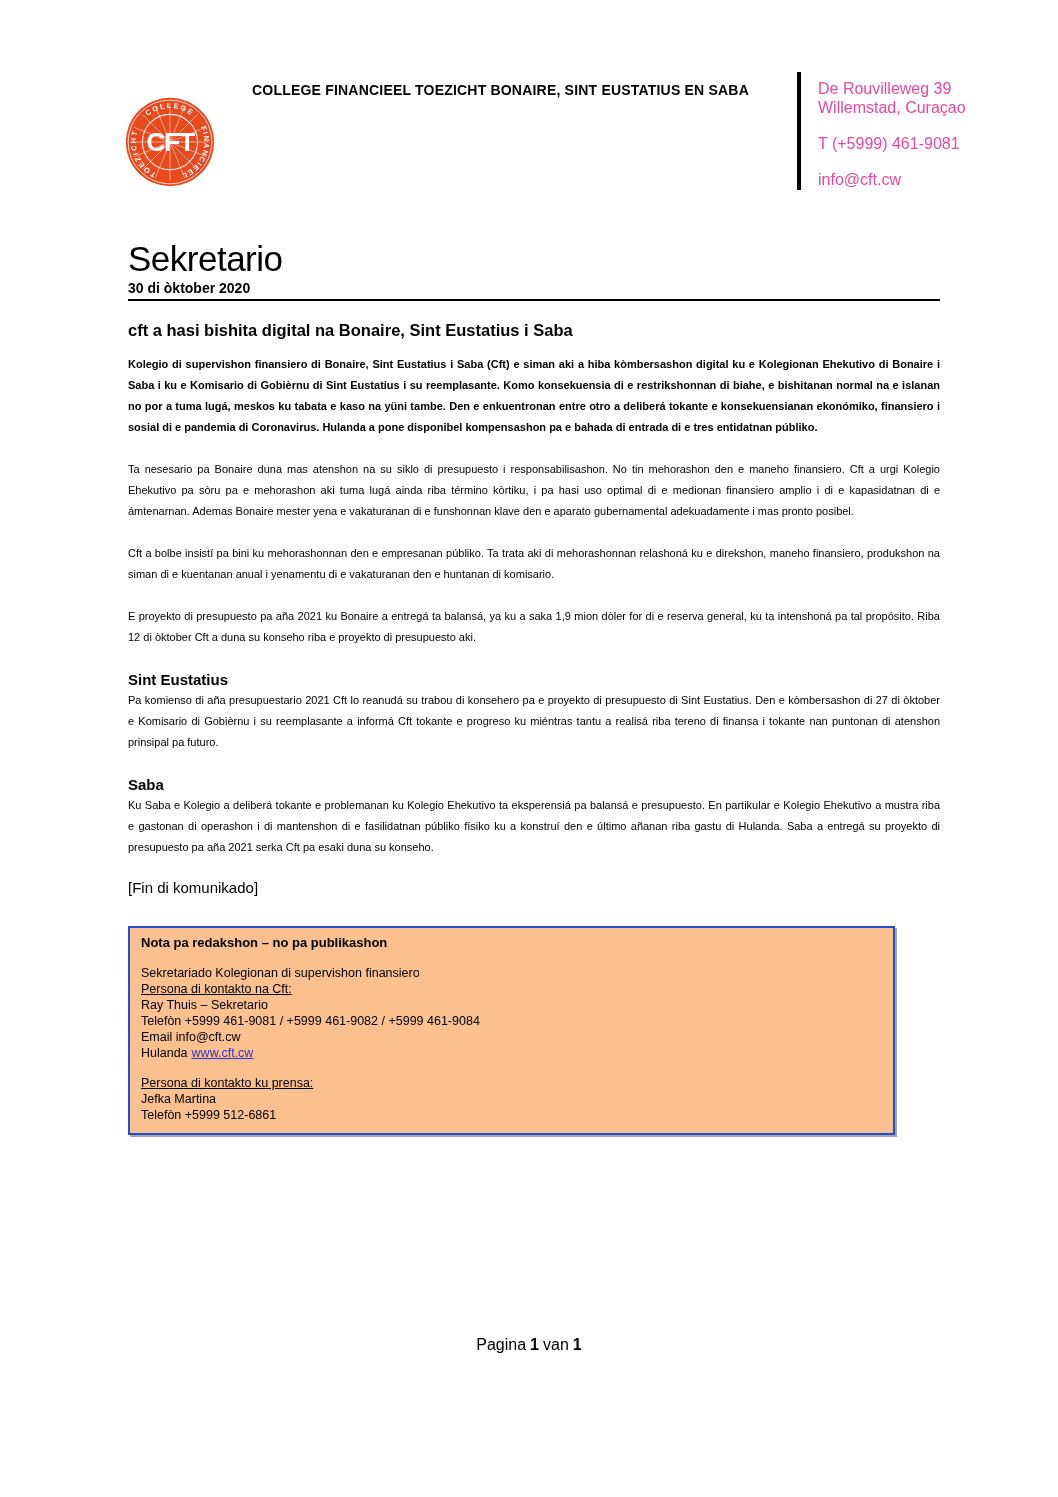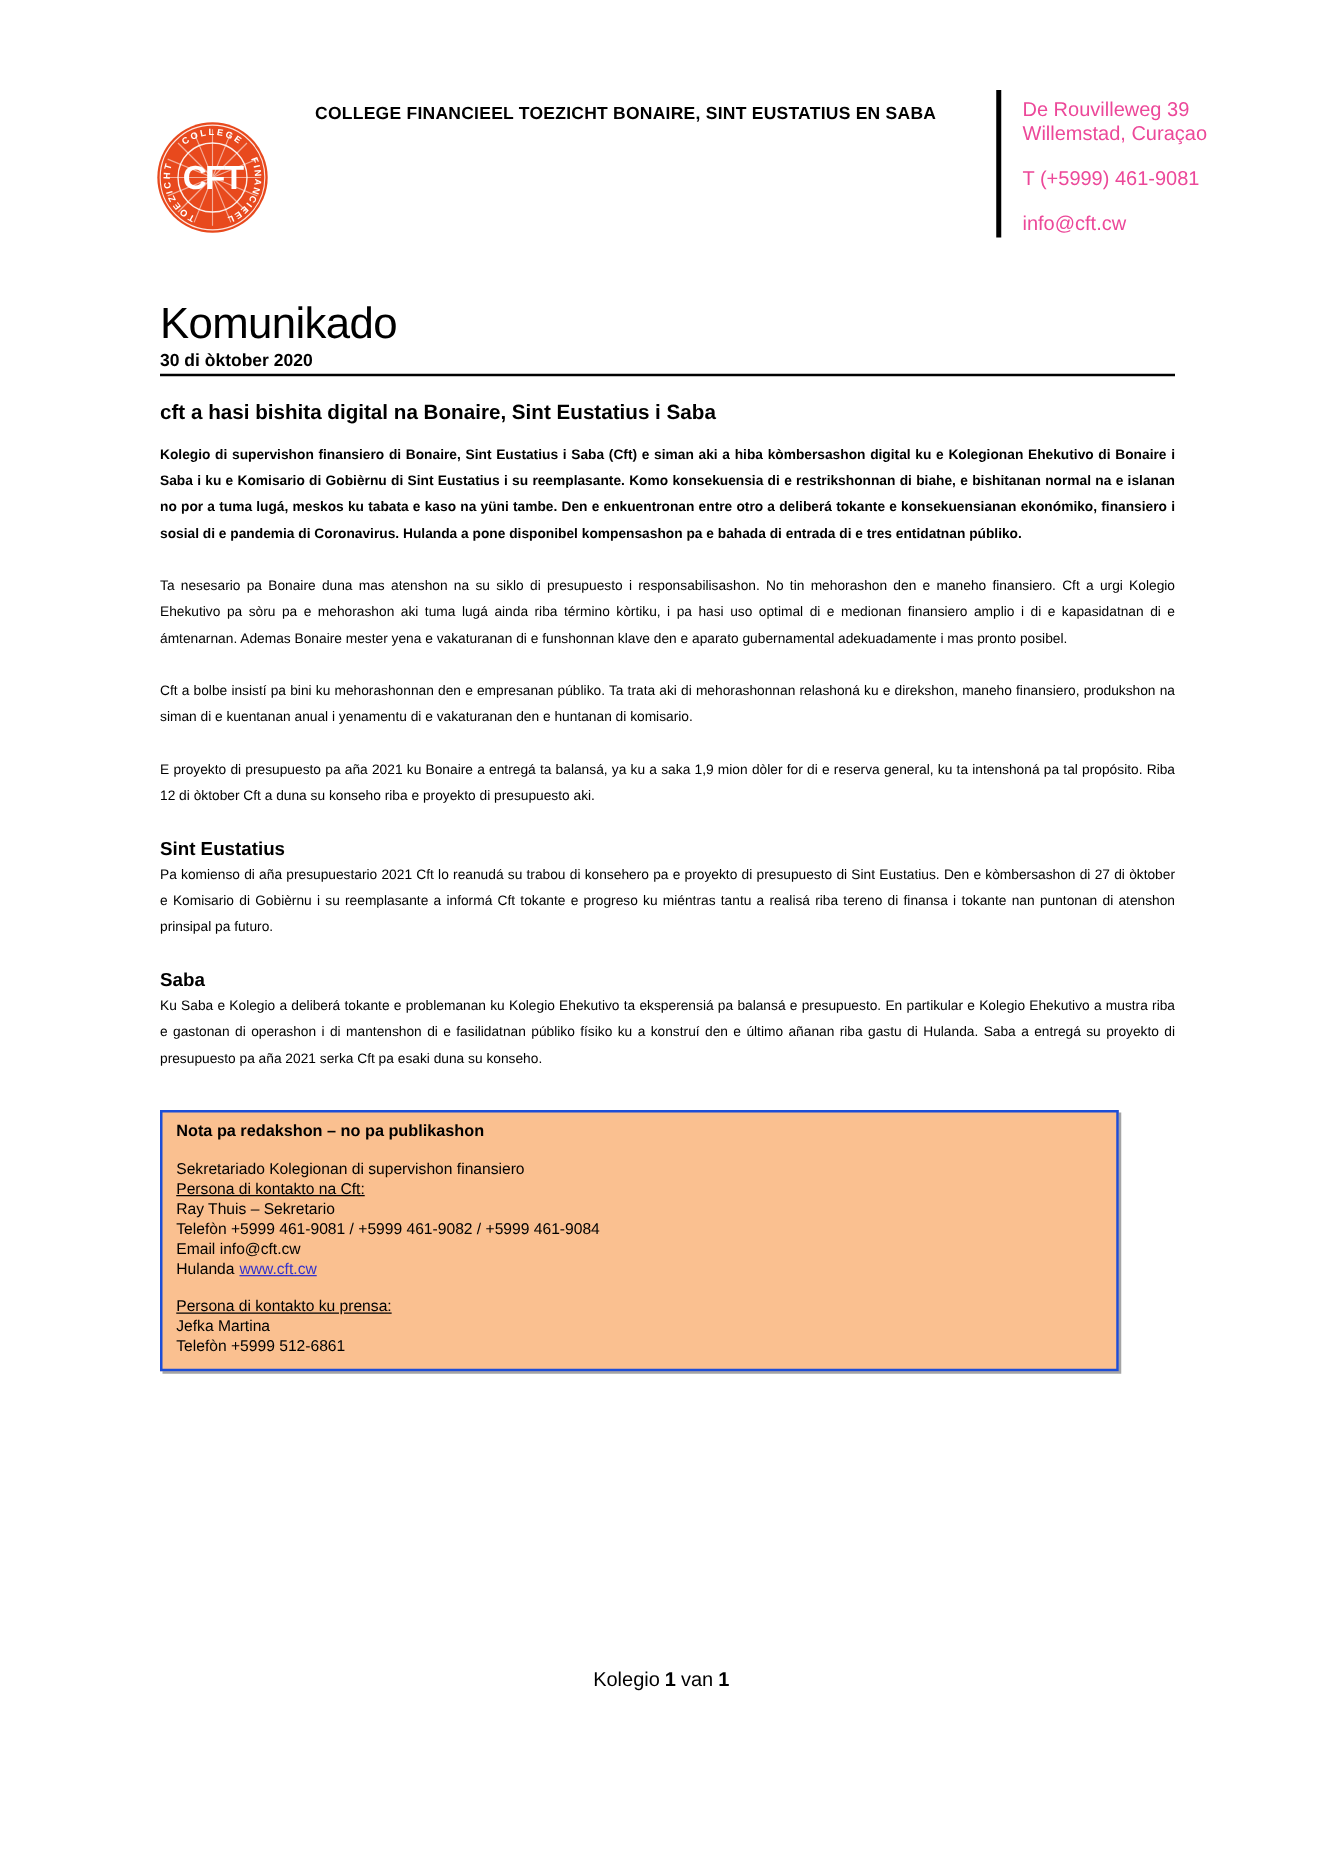--- a/index.html
+++ b/index.html
@@ -119,21 +119,21 @@
     <div>De Rouvilleweg 39</div>
     <div>Willemstad, Curaçao</div>
     <div class="gap"></div>
     <div>T (+5999) 461-9081</div>
     <div class="gap"></div>
     <div>info@cft.cw</div>
   </div>
 
   <div class="main">
 
-    <div class="doc-title">Komunikado</div>
+    <div class="doc-title">Sekretario</div>
     <div class="doc-date">30 di òktober 2020</div>
     <hr class="title-rule">
 
     <div class="headline">cft a hasi bishita digital na Bonaire, Sint Eustatius i Saba</div>
 
     <div class="body-text intro">Kolegio di supervishon finansiero di Bonaire, Sint Eustatius i Saba (Cft) e siman aki a hiba kòmbersashon digital ku e Kolegionan Ehekutivo di Bonaire i Saba i ku e Komisario di Gobièrnu di Sint Eustatius i su reemplasante. Komo konsekuensia di e restrikshonnan di biahe, e bishitanan normal na e islanan no por a tuma lugá, meskos ku tabata e kaso na yüni tambe. Den e enkuentronan entre otro a deliberá tokante e konsekuensianan ekonómiko, finansiero i sosial di e pandemia di Coronavirus. Hulanda a pone disponibel kompensashon pa e bahada di entrada di e tres entidatnan públiko.</div>
 
     <div class="section">
       <div class="body-text para">Ta nesesario pa Bonaire duna mas atenshon na su siklo di presupuesto i responsabilisashon. No tin mehorashon den e maneho finansiero. Cft a urgi Kolegio Ehekutivo pa sòru pa e mehorashon aki tuma lugá ainda riba término kòrtiku, i pa hasi uso optimal di e medionan finansiero amplio i di e kapasidatnan di e ámtenarnan. Ademas Bonaire mester yena e vakaturanan di e funshonnan klave den e aparato gubernamental adekuadamente i mas pronto posibel.</div>
       <div class="body-text para">Cft a bolbe insistí pa bini ku mehorashonnan den e empresanan públiko. Ta trata aki di mehorashonnan relashoná ku e direkshon, maneho finansiero, produkshon na siman di e kuentanan anual i yenamentu di e vakaturanan den e huntanan di komisario.</div>
@@ -143,20 +143,21 @@
     <div class="section">
       <div class="section-heading">Sint Eustatius</div>
       <div class="body-text para">Pa komienso di aña presupuestario 2021 Cft lo reanudá su trabou di konsehero pa e proyekto di presupuesto di Sint Eustatius. Den e kòmbersashon di 27 di òktober e Komisario di Gobièrnu i su reemplasante a informá Cft tokante e progreso ku miéntras tantu a realisá riba tereno di finansa i tokante nan puntonan di atenshon prinsipal pa futuro.</div>
     </div>
 
     <div class="section">
       <div class="section-heading">Saba</div>
       <div class="body-text para">Ku Saba e Kolegio a deliberá tokante e problemanan ku Kolegio Ehekutivo ta eksperensiá pa balansá e presupuesto. En partikular e Kolegio Ehekutivo a mustra riba e gastonan di operashon i di mantenshon di e fasilidatnan públiko físiko ku a konstruí den e último añanan riba gastu di Hulanda. Saba a entregá su proyekto di presupuesto pa aña 2021 serka Cft pa esaki duna su konseho.</div>
     </div>
 
+    <div class="closing">[Fin di komunikado]</div>
 
     <div class="note-box">
       <div class="note-title">Nota pa redakshon – no pa publikashon</div>
 
       <div class="note-section">
         <div class="note-line">Sekretariado Kolegionan di supervishon finansiero</div>
         <div class="note-line u">Persona di kontakto na Cft:</div>
         <div class="note-line">Ray Thuis – Sekretario</div>
         <div class="note-line">Telefòn +5999 461-9081 / +5999 461-9082 / +5999 461-9084</div>
         <div class="note-line">Email info@cft.cw</div>
@@ -168,16 +169,16 @@
       <div class="note-section">
         <div class="note-line u">Persona di kontakto ku prensa:</div>
         <div class="note-line">Jefka Martina</div>
         <div class="note-line">Telefòn +5999 512-6861</div>
       </div>
     </div>
 
   </div>
 
   <div class="page-footer">
-    <span>Kolegio</span><span class="num">1</span><span>van</span><span class="num">1</span>
+    <span>Pagina</span><span class="num">1</span><span>van</span><span class="num">1</span>
   </div>
 
 </div>
 
 </body></html>

